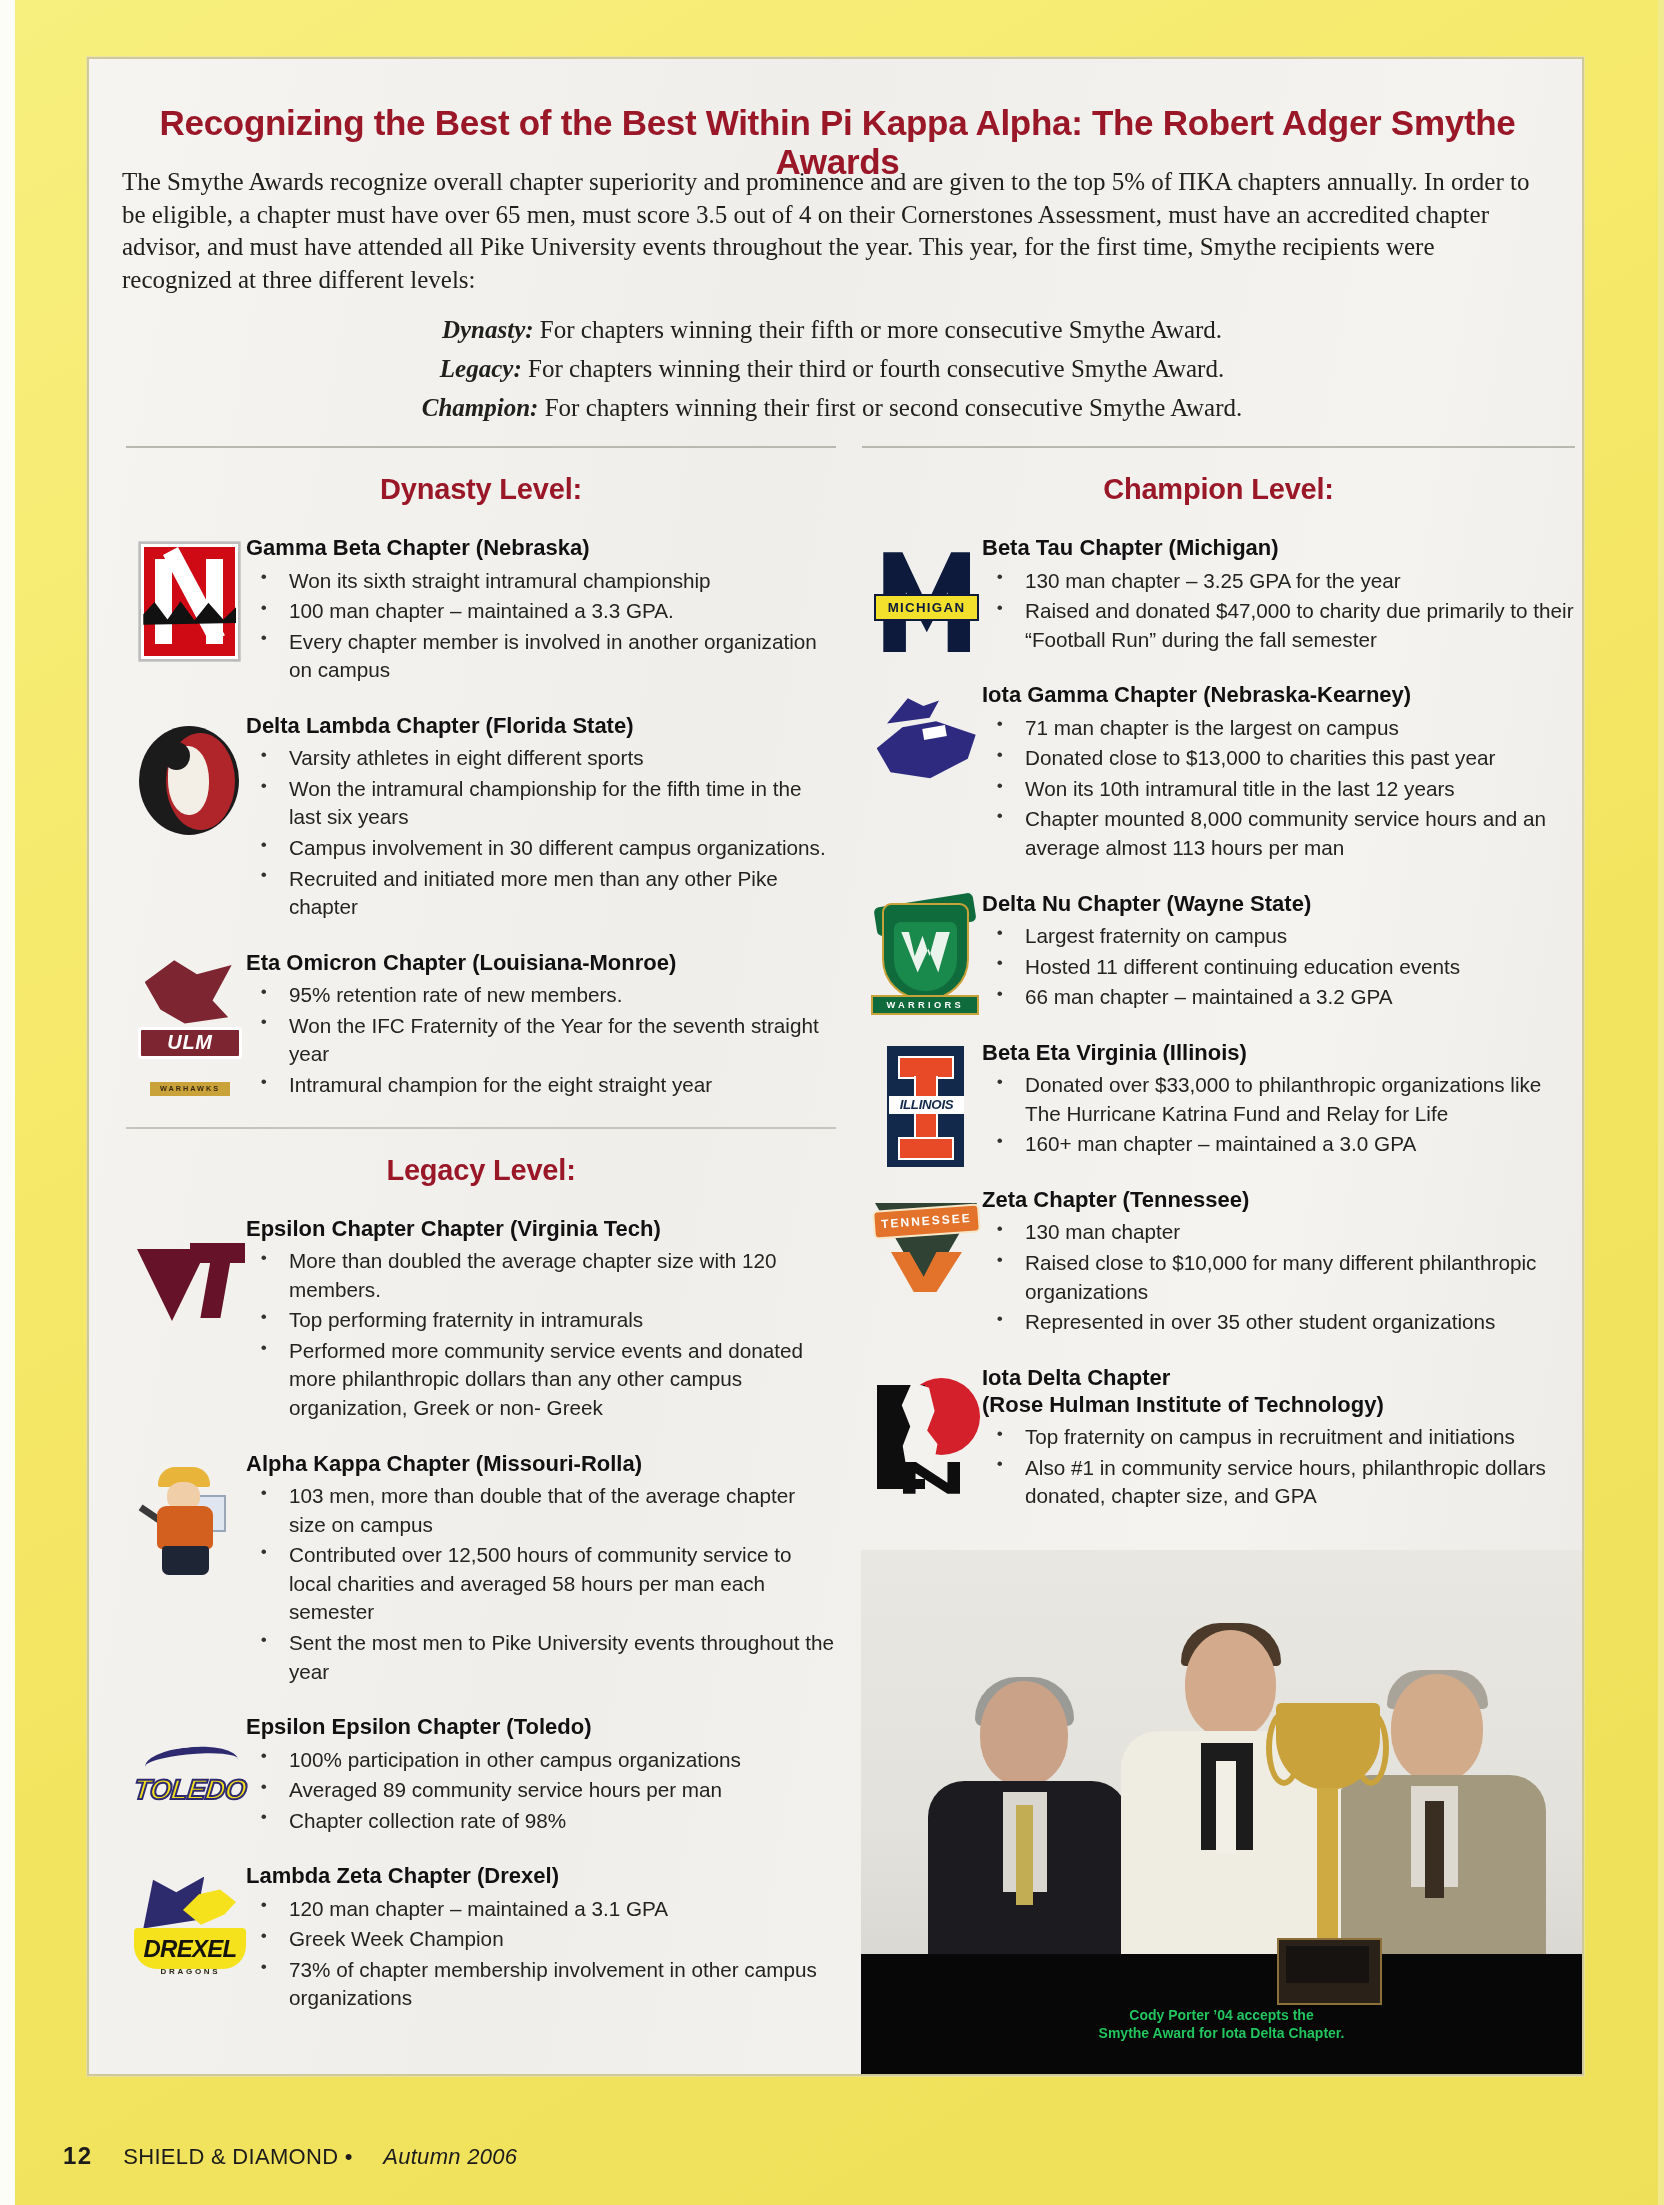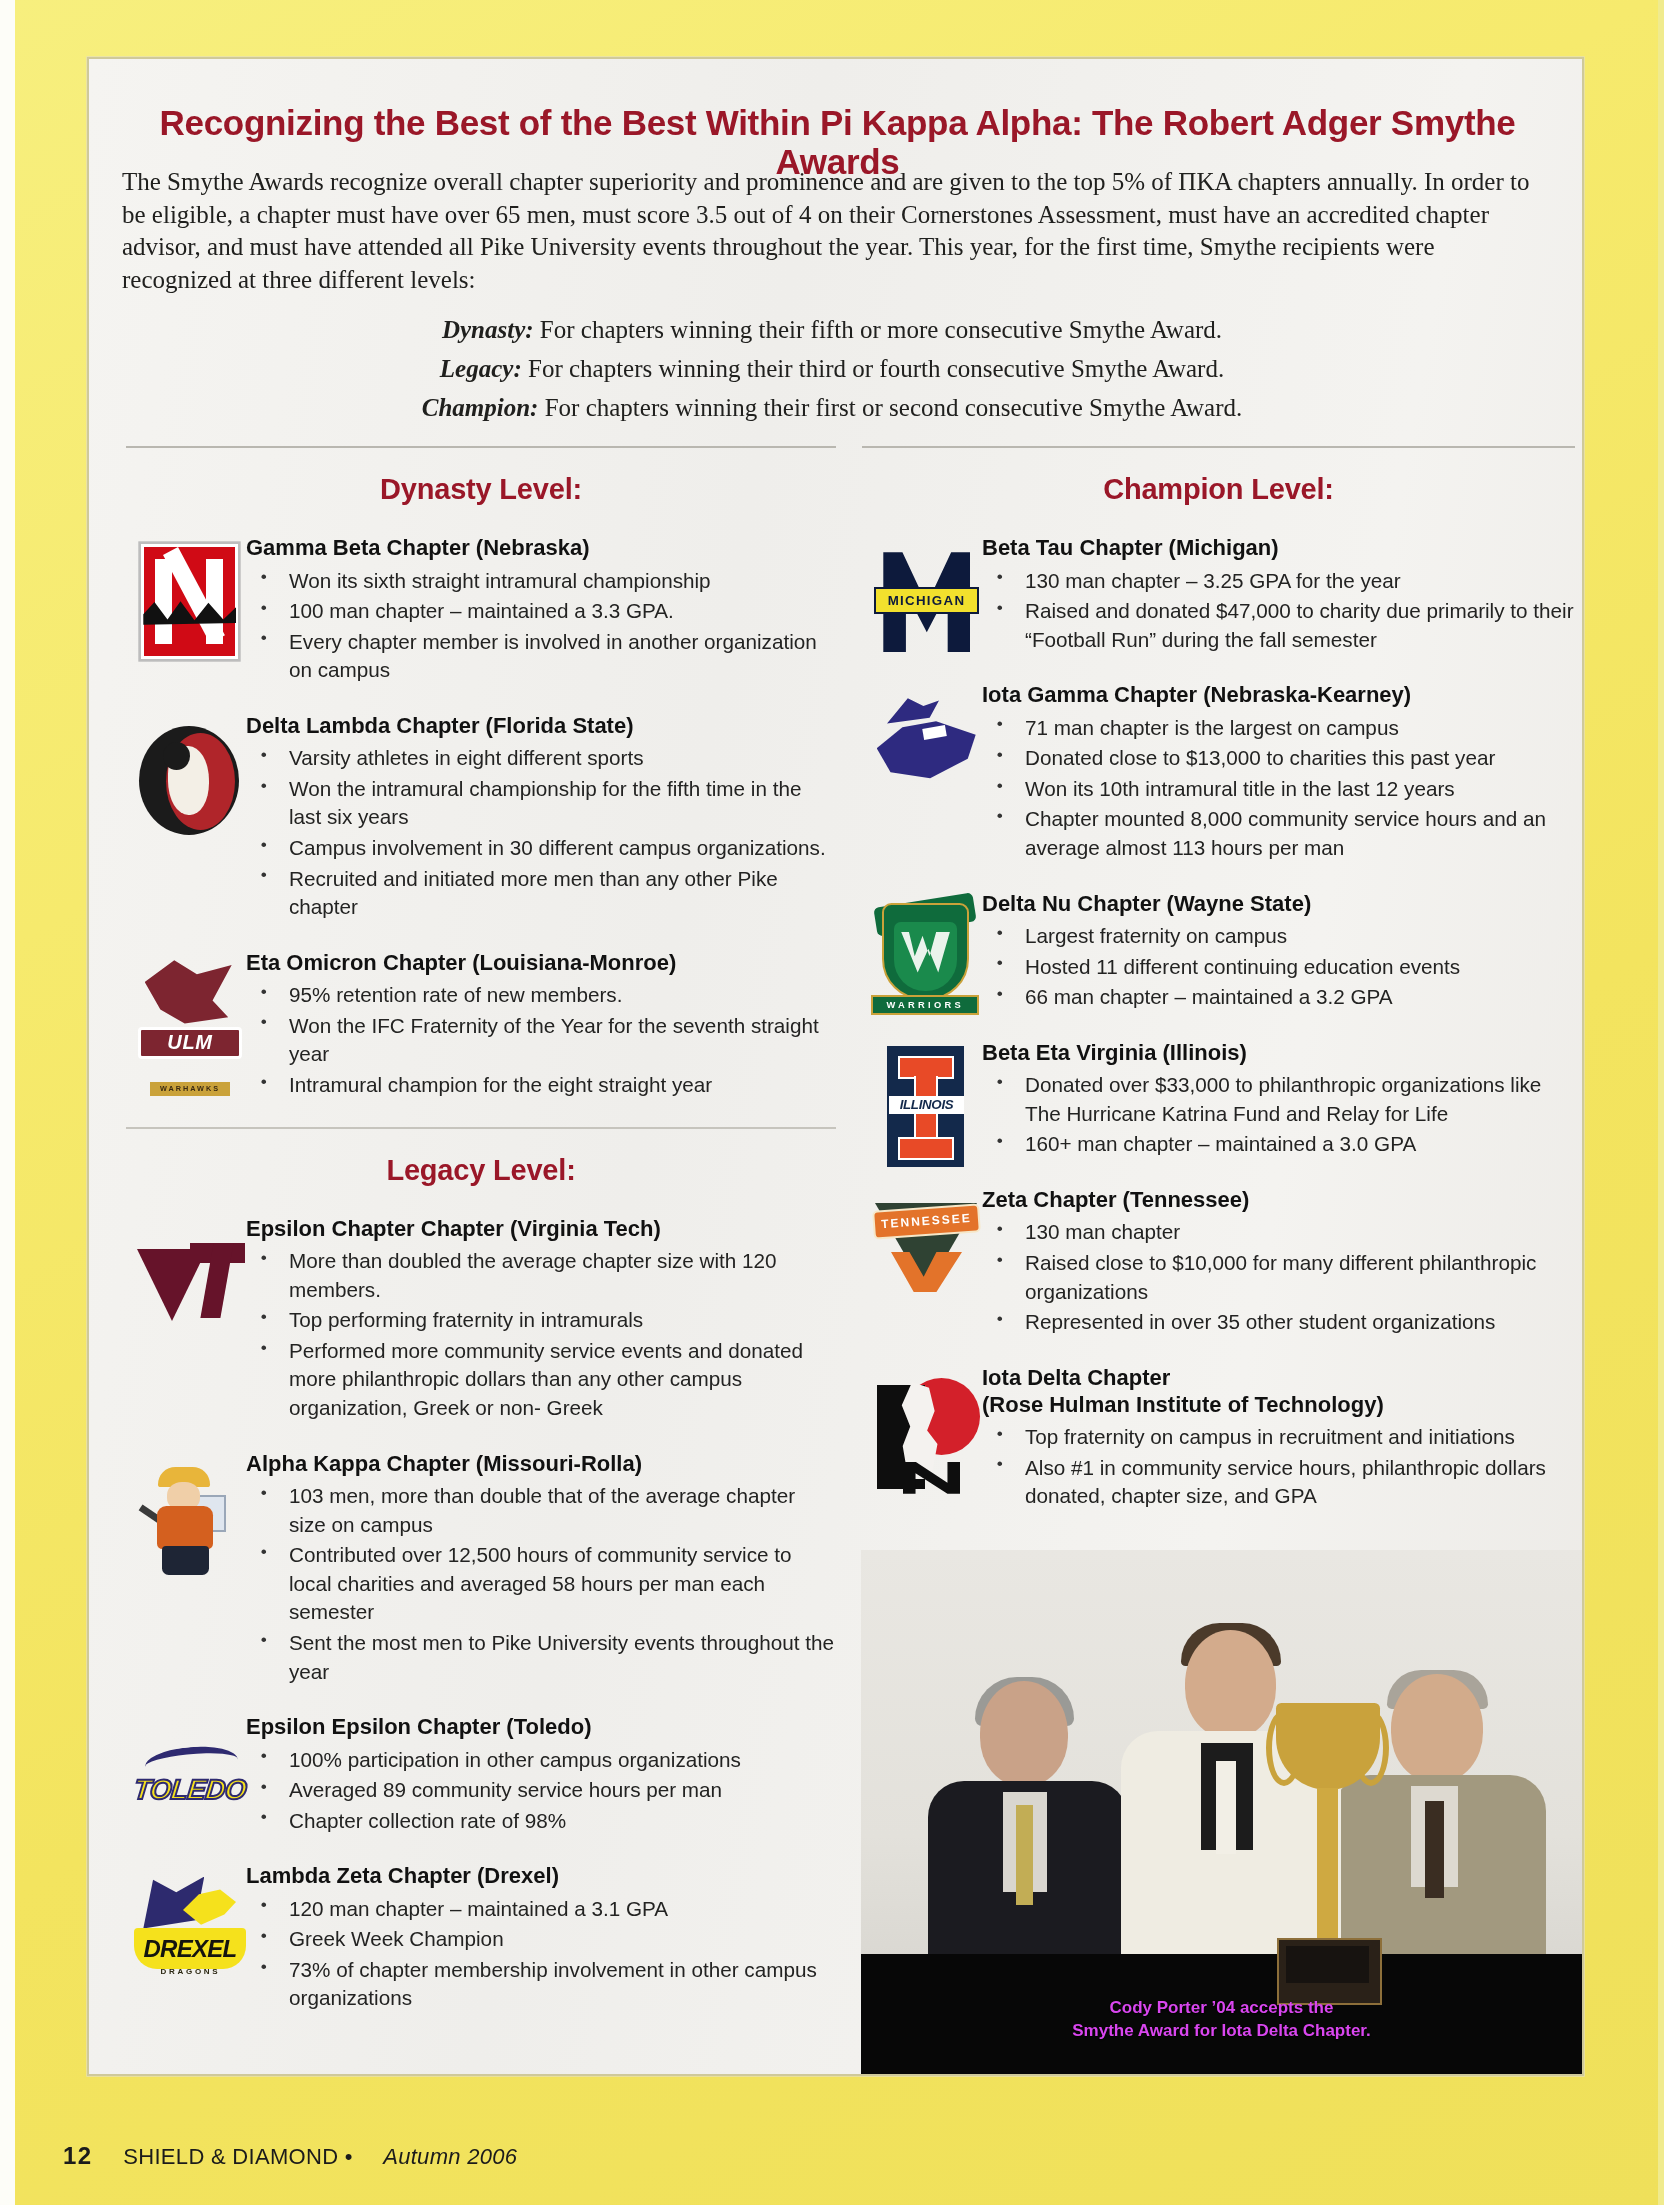--- a/index.html
+++ b/index.html
@@ -188,22 +188,22 @@
     position: absolute;
     left: 0; right: 0; bottom: 0; height: 120px;
     background: #070707;
   }
   .photo-caption {
     position: absolute;
     left: 0;
     right: 0;
     bottom: 31px;
     text-align: center;
-    color: #d946ef;
-    font-size: 17px;
+    color: #22c55e;
+    font-size: 14px;
     font-weight: bold;
     line-height: 1.34;
     z-index: 6;
     text-shadow: 0 0.7px 1.3px #000;
   }
 
   
   .person { position: absolute; }
   .p-head { position:absolute; border-radius: 50% 50% 46% 46%; }
   .p-body { position:absolute; }
@@ -300,21 +300,21 @@
   .lg-tol .word  { position:absolute; left:4px; top:56px; width:120px; text-align:center; color:#f5e11c; font-size:28px; font-weight:bold; font-style:italic; letter-spacing:-0.7px; -webkit-text-stroke:2px #2e2a70; transform: skewX(-6deg);}
 
   
   .lg-drx .wing { position:absolute; left:17.3px; top:9.3px; width:61px; height:52px; background:#2d2a6e; clip-path: polygon(0 100%, 16% 6%, 54% 30%, 100% 0, 86% 84%);}
   .lg-drx .drag { position:absolute; left:57px; top:20px; width:53px; height:39px; background:#f5e11c; clip-path: polygon(0 58%, 30% 18%, 70% 6%, 100% 38%, 78% 70%, 34% 96%);}
   .lg-drx .word { position:absolute; left:8px; top:61px; width:112px; height:41px; background:#f5e11c; border-radius:4px 4px 23px 23px; color:#15140f; font-size:24px; font-weight:bold; font-style:italic; text-align:center; line-height:41px; letter-spacing:-0.7px;}
   .lg-drx .sub  { position:absolute; left:31px; top:100px; width:67px; text-align:center; color:#2b2712; font-size:8px; font-weight:bold; letter-spacing:2.7px;}
 
   
   .lg-mich .m  { position:absolute; left:21.3px; top:13.3px; width:87px; height:100px; background:#0d1a3c; clip-path: polygon(0 100%, 0 0, 22% 0, 50% 52%, 78% 0, 100% 0, 100% 100%, 74% 100%, 74% 40%, 50% 80%, 26% 40%, 26% 100%);}
-  .lg-mich .bar{ position:absolute; left:12px; top:48px; width:105px; height:27px; background:#f2e02d; border:2px solid #0d1a3c; color:#0d1a3c; font-size:13.3px; font-weight:bold; letter-spacing:1.3px; text-align:center; line-height:24px;}
+  .lg-mich .bar{ position:absolute; left:12px; top:55px; width:105px; height:27px; background:#f2e02d; border:2px solid #0d1a3c; color:#0d1a3c; font-size:13.3px; font-weight:bold; letter-spacing:1.3px; text-align:center; line-height:24px;}
 
   
   .lg-unk .head { position:absolute; left:14.7px; top:23px; width:99px; height:75px; background:#2e2a80; clip-path: polygon(0 52%, 26% 24%, 60% 16%, 100% 34%, 92% 66%, 54% 92%, 14% 84%);}
   .lg-unk .horn { position:absolute; left:25px; top:12px; width:52px; height:28px; background:#2e2a80; clip-path: polygon(0 90%, 40% 0, 70% 28%, 100% 8%, 82% 70%);}
   .lg-unk .eye  { position:absolute; left:61px; top:41px; width:23px; height:10.7px; background:#ffffff; transform: rotate(-10deg);}
 
   
   .lg-wsu .shield { position:absolute; left:20px; top:8px; width:87px; height:97px; background:#0f6b3c; border-radius: 9.3px 9.3px 41px 41px; border:2.7px solid #caa23a;}
   .lg-wsu .inner  { position:absolute; left:32px; top:27px; width:63px; height:69px; background:#1a8a4c; border-radius:6.7px 6.7px 31px 31px;}
   .lg-wsu .w      { position:absolute; left:39px; top:37px; width:49px; height:41px; background:#eaf3ec; clip-path: polygon(0 0, 16% 0, 28% 60%, 44% 10%, 58% 60%, 72% 0, 100% 0, 76% 100%, 56% 42%, 34% 100%);}

